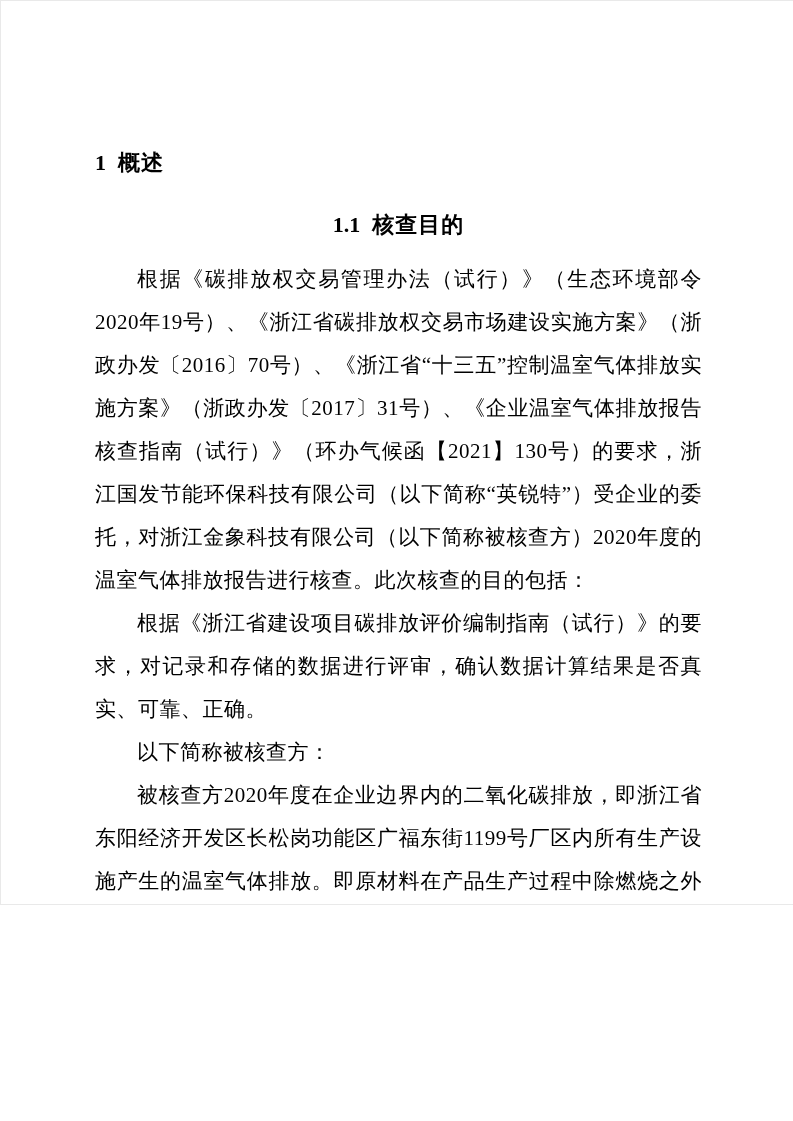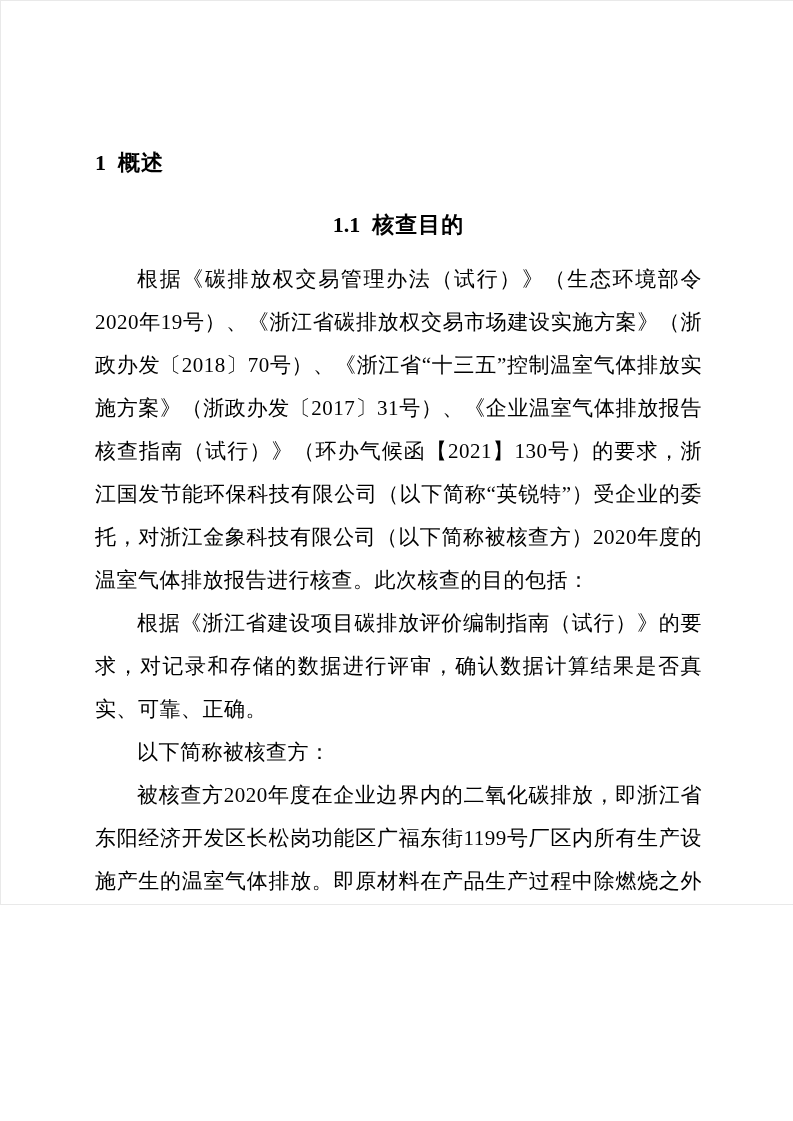--- a/index.html
+++ b/index.html
@@ -68,21 +68,21 @@
   <div class="content">
 
     <h1 class="doc-h1">
       <span class="h-num">1</span><span class="h-title">概述</span>
     </h1>
 
     <h2 class="doc-h2 purpose">
       <span class="h-num">1.1</span><span class="h-title">核查目的</span>
     </h2>
 
-    <p class="body-para">根据《碳排放权交易管理办法（试行）》（生态环境部令2020年19号）、《浙江省碳排放权交易市场建设实施方案》（浙政办发〔2018〕70号）、《浙江省“十三五”控制温室气体排放实施方案》（浙政办发〔2017〕31号）、《企业温室气体排放报告核查指南（试行）》（环办气候函【2021】130号）的要求，浙江国发节能环保科技有限公司（以下简称“英锐特”）受企业的委托，对浙江金象科技有限公司（以下简称被核查方）2020年度的温室气体排放报告进行核查。此次核查的目的包括：</p>
+    <p class="body-para">根据《碳排放权交易管理办法（试行）》（生态环境部令2020年19号）、《浙江省碳排放权交易市场建设实施方案》（浙政办发〔2016〕70号）、《浙江省“十三五”控制温室气体排放实施方案》（浙政办发〔2017〕31号）、《企业温室气体排放报告核查指南（试行）》（环办气候函【2021】130号）的要求，浙江国发节能环保科技有限公司（以下简称“英锐特”）受企业的委托，对浙江金象科技有限公司（以下简称被核查方）2020年度的温室气体排放报告进行核查。此次核查的目的包括：</p>
     <p class="body-para">根据《浙江省建设项目碳排放评价编制指南（试行）》的要求，对记录和存储的数据进行评审，确认数据计算结果是否真实、可靠、正确。</p>
 
 
     <p class="body-para">以下简称被核查方：</p>
     <p class="body-para">被核查方2020年度在企业边界内的二氧化碳排放，即浙江省东阳经济开发区长松岗功能区广福东街1199号厂区内所有生产设施产生的温室气体排放。即原材料在产品生产过程中除燃烧之外的物理或化学变化产生的温室气体排放；燃料燃烧排放以及净购入电力和热力消费引起的排放；生产</p>
 
   </div>
 
   <div class="footer-scroll">
     <svg width="96" height="66" viewBox="0 0 96 66" xmlns="http://www.w3.org/2000/svg">

